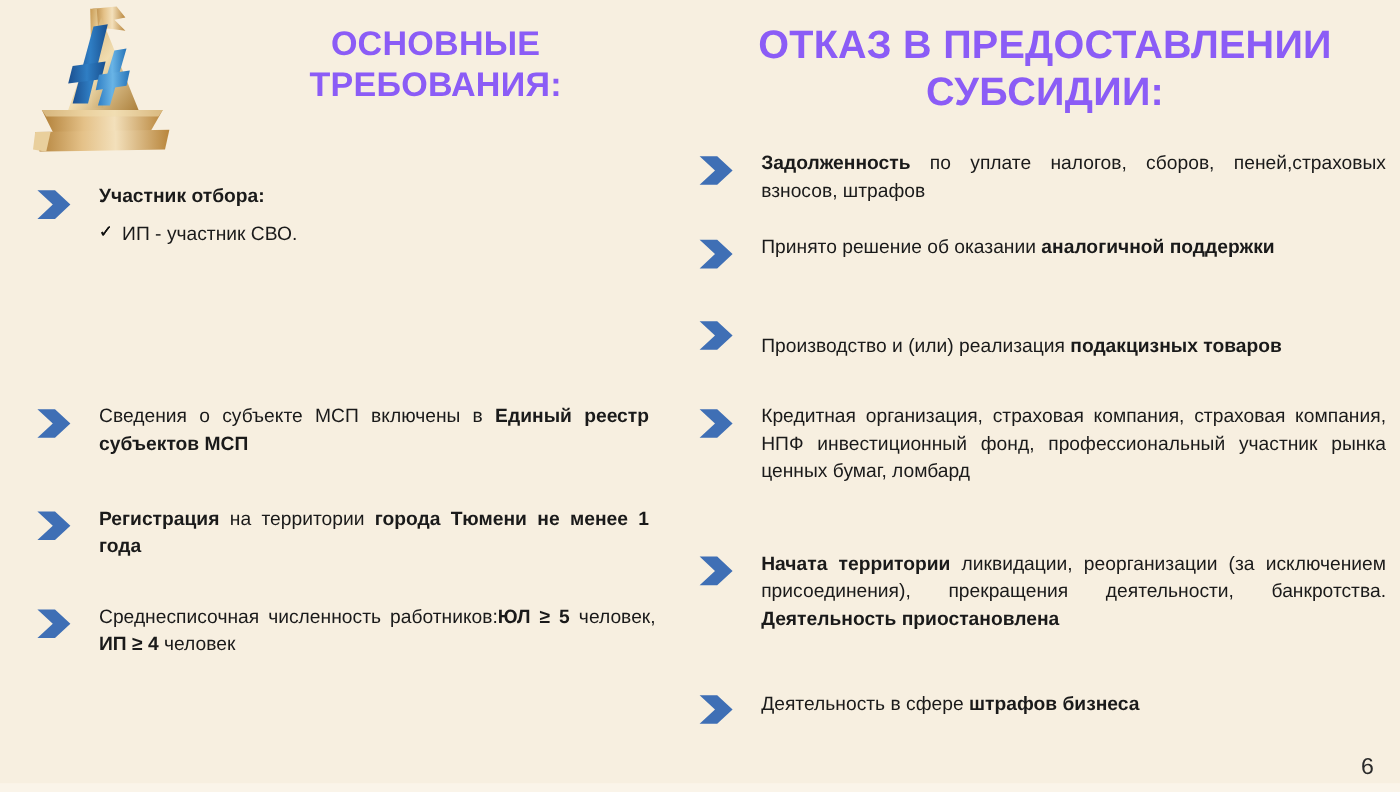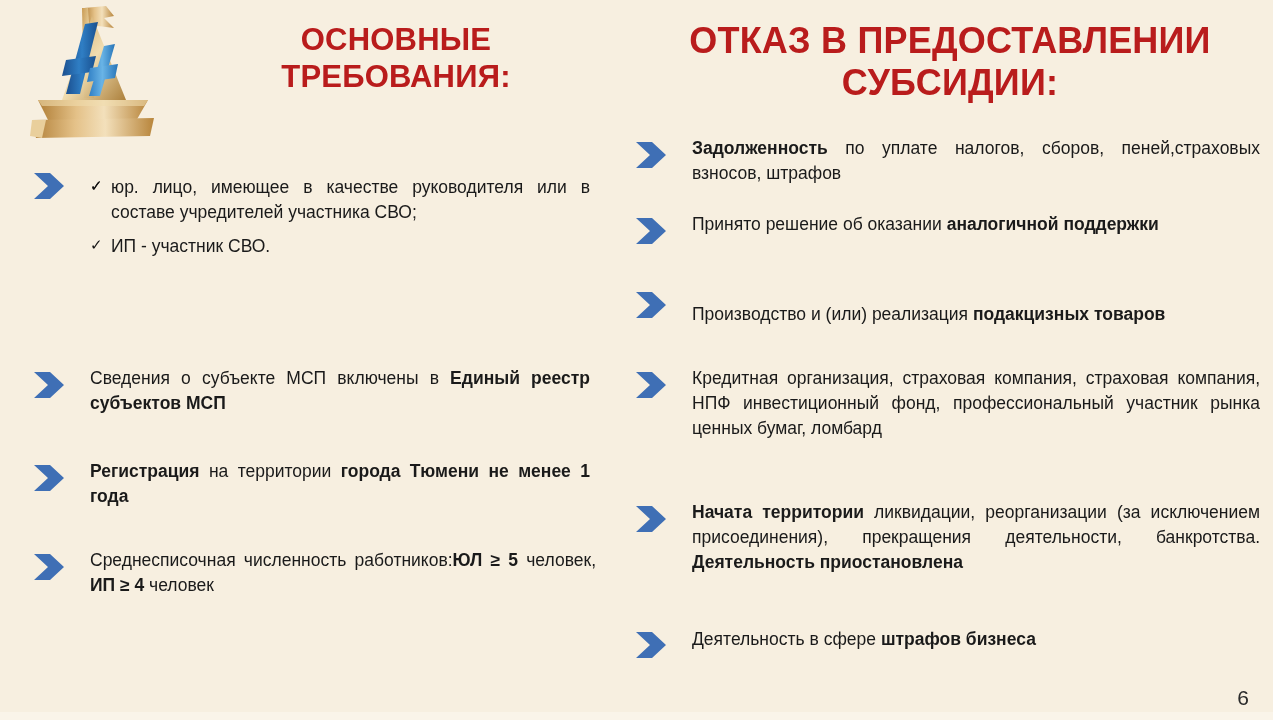--- a/index.html
+++ b/index.html
@@ -30,21 +30,21 @@
 
   
   .col-left{
     position:absolute; left:0; top:0; width:620px; height:720px;
   }
   .col-right{
     position:absolute; left:620px; top:0; width:653px; height:720px;
   }
 
   .title{
-    color:#b91c1c;
+    color:#8b5cf6;
     font-weight:bold;
     text-align:center;
     line-height:1.18;
     letter-spacing:0.2px;
   }
   .title-left{
     position:absolute; left:196px; top:22px; width:400px;
     font-size:31px;
   }
   .title-right{
@@ -152,23 +152,24 @@
 
     <div class="title title-left">ОСНОВНЫЕ ТРЕБОВАНИЯ:</div>
 
     <div class="item" style="left:32px; top:166px; width:560px;">
       <span class="arrow" style="left:0; top:5px;">
         <svg viewBox="0 0 38 30">
             <path d="M2 2 L18 2 L32 15 L18 28 L2 28 L16 15 Z" fill="#3f6fb5"></path>
           </svg>
       </span>
       <div class="itext" style="left:58px; top:0; width:500px;">
+        <div class="lead">Участник отбора:</div>
         <ul class="checks">
           <li><span class="tick">✓</span></li>
-          <li><span class="tick">✓</span><span>юр. лицо, имеющее в качестве руководителя или в составе учредителей участника СВО;</span></li>
+          <li><span class="tick">✓</span></li>
           <li style="text-align:left;"><span class="tick">✓</span><span>ИП - участник СВО.</span></li>
         </ul>
       </div>
     </div>
 
     <div class="item" style="left:32px; top:366px; width:560px;">
       <span class="arrow" style="left:0; top:4px;">
         <svg viewBox="0 0 38 30">
             <path d="M2 2 L18 2 L32 15 L18 28 L2 28 L16 15 Z" fill="#3f6fb5"></path>
           </svg>

